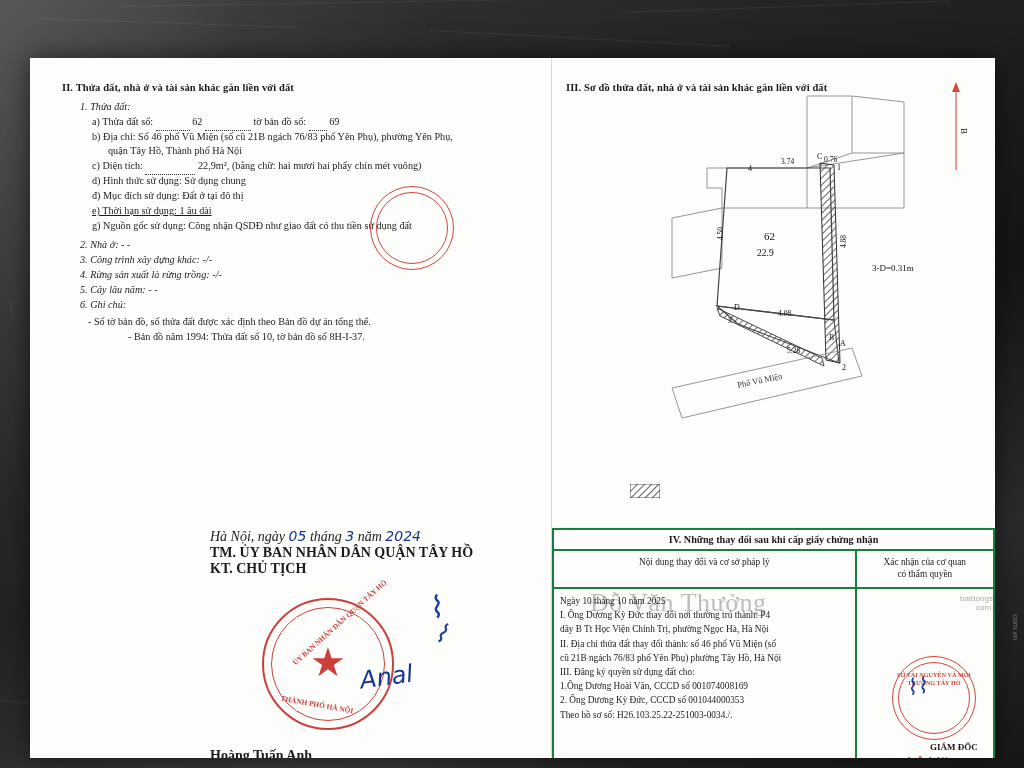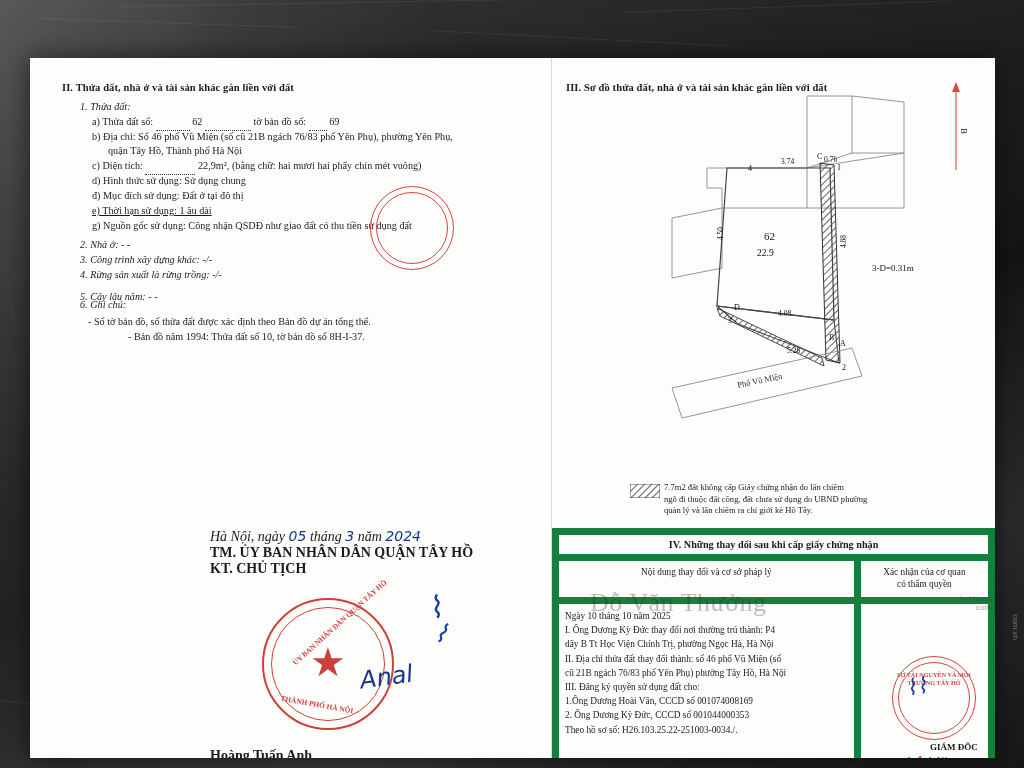--- a/index.html
+++ b/index.html
@@ -62,21 +62,21 @@
     position:absolute;left:50%;top:50%;transform:translate(-50%,-52%);
     color:#c8312b;font-size:40px;line-height:40px;
   }
   .stamp-txt{
     position:absolute;left:0;top:0;width:100%;height:100%;
     font-size:7.4px;color:#c8312b;font-weight:bold;
   }
   .stamp-txt span{position:absolute;transform-origin:center center;white-space:nowrap;}
   .squiggle{position:absolute;color:#1b3fa0;font-family:"DejaVu Sans",sans-serif;font-style:italic;}
   table.iv{border-collapse:collapse;width:443px;font-size:9.3px;color:#1b1b1b;}
-  table.iv td,table.iv th{border:7px solid #15803d;vertical-align:top;}
+  table.iv td,table.iv th{border:2px solid #15803d;vertical-align:top;}
   .iv-head{text-align:center;font-weight:bold;font-size:10.2px;padding:4px 2px;}
   .iv-sub{text-align:center;font-weight:normal;padding:5px 4px;line-height:12px;}
   .iv-body{padding:5px 6px;line-height:14.2px;}
   .iv-body .ln{white-space:nowrap;}
   .stamp2{
     position:absolute;left:862px;top:598px;width:82px;height:82px;border-radius:50%;
     border:1.8px solid #c8312b;opacity:.9;
   }
   .stamp2:after{content:"";position:absolute;left:5px;top:5px;right:5px;bottom:5px;border-radius:50%;border:.8px solid #c8312b;}
   .gd{position:absolute;left:900px;top:684px;font-size:9px;font-weight:bold;color:#1b1b1b;}
@@ -138,21 +138,21 @@
     </div>
 
     <div class="body-text" style="left:62px;top:116px;">d) Hình thức sử dụng:   Sử dụng chung</div>
     <div class="body-text" style="left:62px;top:131px;">đ) Mục đích sử dụng:  Đất ở tại đô thị</div>
     <div class="body-text" style="left:62px;top:146px;text-decoration:underline;">e) Thời hạn sử dụng: 1 âu dài</div>
     <div class="body-text" style="left:62px;top:161px;">g) Nguồn gốc sử dụng:  Công nhận QSDĐ như giao đất có thu tiền sử dụng đất</div>
 
     <div class="body-text it" style="left:50px;top:180px;">2. Nhà ở: - -</div>
     <div class="body-text it" style="left:50px;top:195px;">3. Công trình xây dựng khác: -/-</div>
     <div class="body-text it" style="left:50px;top:210px;">4. Rừng sản xuất là rừng trồng: -/-</div>
-    <div class="body-text it" style="left:50px;top:225px;margin-top:7px;">5. Cây lâu năm: - -</div>
+    <div class="body-text it" style="left:50px;top:225px;">5. Cây lâu năm: - -</div>
     <div class="body-text it" style="left:50px;top:240px;">6. Ghi chú:</div>
     <div class="body-text" style="left:58px;top:257px;">- Số tờ bản đồ, số thửa đất được xác định theo Bản đồ dự án tổng thể.</div>
     <div class="body-text" style="left:58px;top:272px;margin-left:40px;">- Bản đồ năm 1994: Thửa đất số 10, tờ bản đồ số 8H-I-37.</div>
 
     <div class="sig">
       <div class="l1">
         <span>Hà Nội, ngày</span>
         <span class="hand">05</span>
         <span>tháng</span>
         <span class="hand">3</span>
@@ -239,25 +239,20 @@
 
     <div class="legend-swatch">
       <svg width="30" height="14">
         <defs>
           <pattern id="hatch2" width="5" height="5" patternTransform="rotate(45)" patternUnits="userSpaceOnUse">
             <line x1="0" y1="0" x2="0" y2="5" stroke="#444" stroke-width="1.6"></line>
           </pattern>
         </defs>
         <rect x="0" y="0" width="30" height="14" fill="url(#hatch2)" stroke="#333" stroke-width="0.8"></rect>
       </svg>
-    </div>
-    <div class="legend">
-      <div>7.7m2 đất không cấp Giấy chứng nhận do lấn chiếm</div>
-      <div>ngõ đi thuộc đất công, đất chưa sử dụng do UBND phường</div>
-      <div>quản lý và lấn chiếm ra chỉ giới kè Hồ Tây.</div>
     </div>
   </div>
 
   <div style="position:absolute;left:522px;top:470px;">
     <table class="iv">
       <tbody>
           <tr>
         <td class="iv-head" colspan="2">IV. Những thay đổi sau khi cấp giấy chứng nhận</td>
       </tr>
       <tr>

